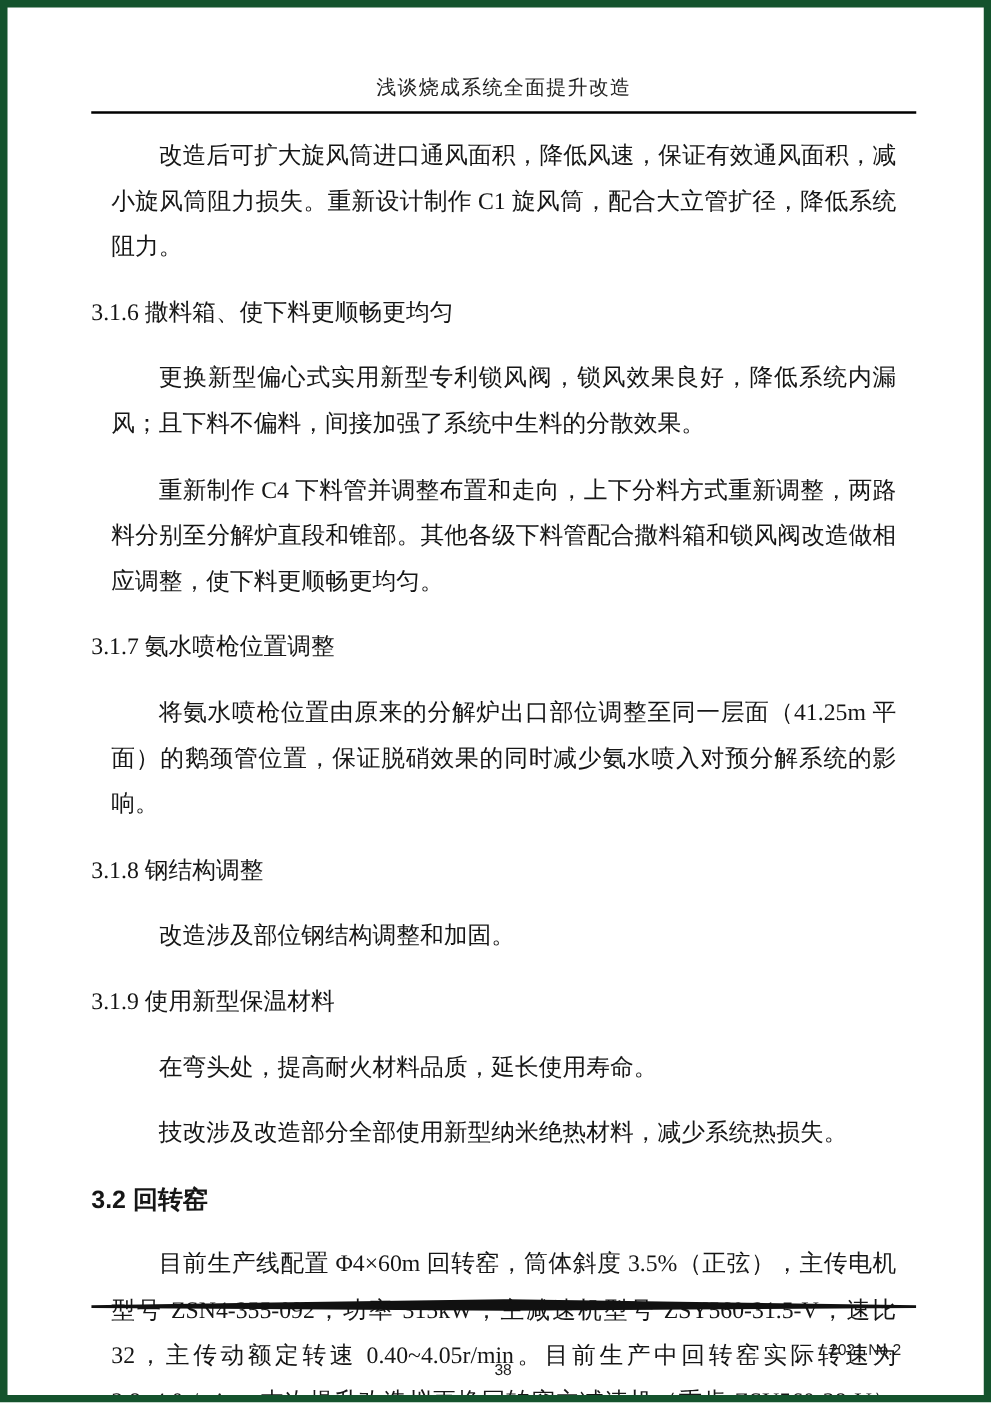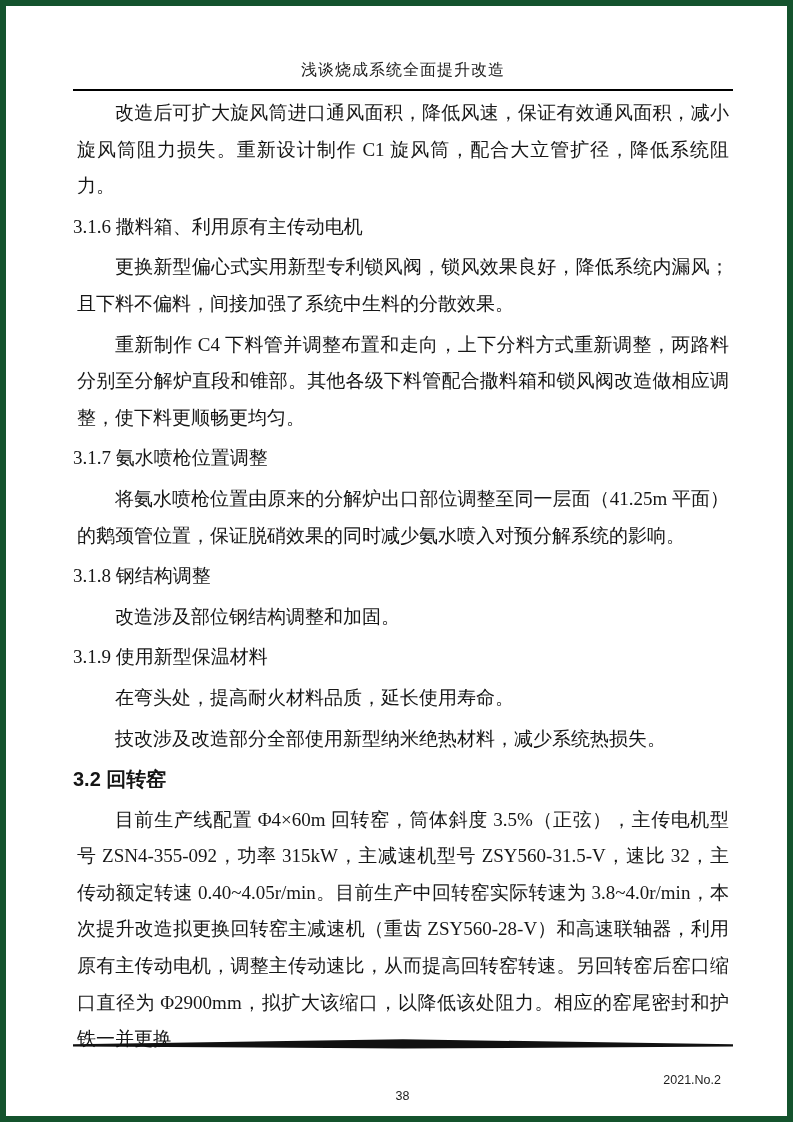--- a/index.html
+++ b/index.html
@@ -44,21 +44,21 @@
     top: 85px;
     left: 67px;
     width: 660px;
     font-size: 19px;
     line-height: 36.6px;
     text-align: justify;
     text-justify: inter-character;
     color: #161616;
   }
   .content .p {
-    margin: 4px;
+    margin: 16px;
     text-indent: 2em;
   }
   .content .h3 {
     margin: 0;
     text-indent: 0;
     font-weight: normal;
   }
   .content .h2 {
     margin: 0;
     text-indent: 0;
@@ -99,21 +99,21 @@
 <body>
 
 <div class="page">
 
   <div class="header-title">浅谈烧成系统全面提升改造</div>
 
   <div class="header-rule"></div>
 
   <div class="content" id="doc-content">
       <div class="p">改造后可扩大旋风筒进口通风面积，降低风速，保证有效通风面积，减小旋风筒阻力损失。重新设计制作 C1 旋风筒，配合大立管扩径，降低系统阻力。</div>
-      <div class="h3">3.1.6 撒料箱、利用原有主传动电机</div>
+      <div class="h3">3.1.6 撒料箱、使下料更顺畅更均匀</div>
       <div class="p">更换新型偏心式实用新型专利锁风阀，锁风效果良好，降低系统内漏风；且下料不偏料，间接加强了系统中生料的分散效果。</div>
       <div class="p">重新制作 C4 下料管并调整布置和走向，上下分料方式重新调整，两路料分别至分解炉直段和锥部。其他各级下料管配合撒料箱和锁风阀改造做相应调整，使下料更顺畅更均匀。</div>
       <div class="h3">3.1.7 氨水喷枪位置调整</div>
       <div class="p">将氨水喷枪位置由原来的分解炉出口部位调整至同一层面（41.25m 平面）的鹅颈管位置，保证脱硝效果的同时减少氨水喷入对预分解系统的影响。</div>
       <div class="h3">3.1.8 钢结构调整</div>
       <div class="p">改造涉及部位钢结构调整和加固。</div>
       <div class="h3">3.1.9 使用新型保温材料</div>
       <div class="p">在弯头处，提高耐火材料品质，延长使用寿命。</div>
       <div class="p">技改涉及改造部分全部使用新型纳米绝热材料，减少系统热损失。</div>
       <div class="h2">3.2 回转窑</div>

